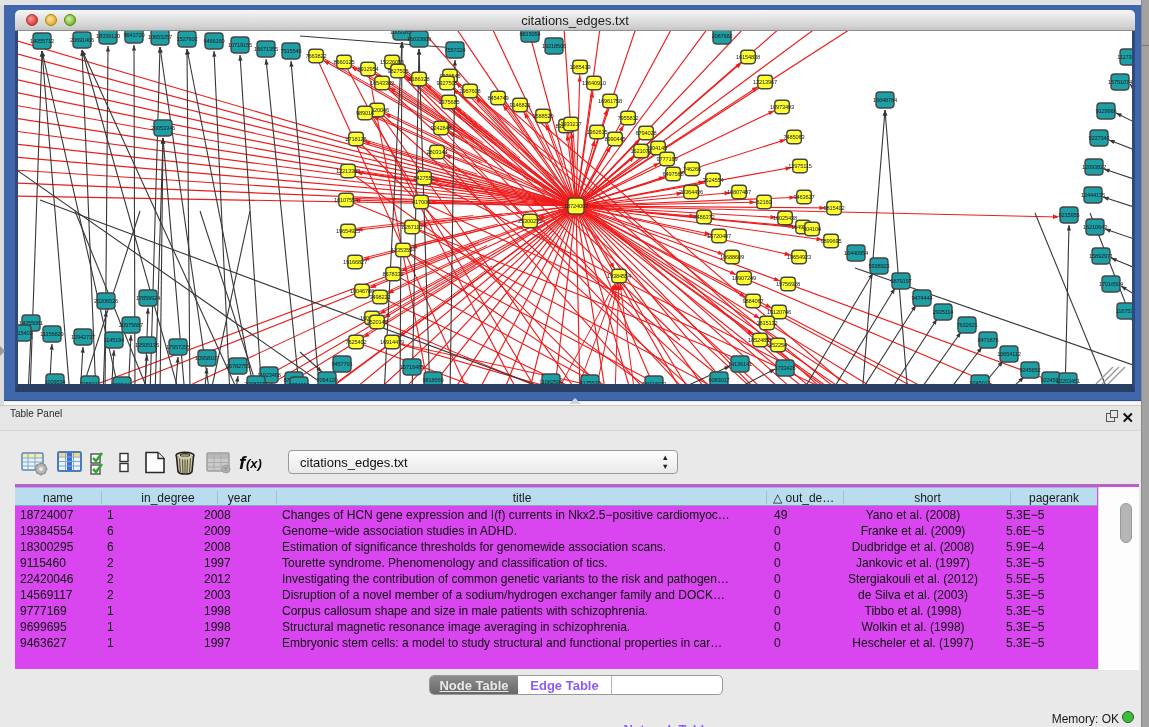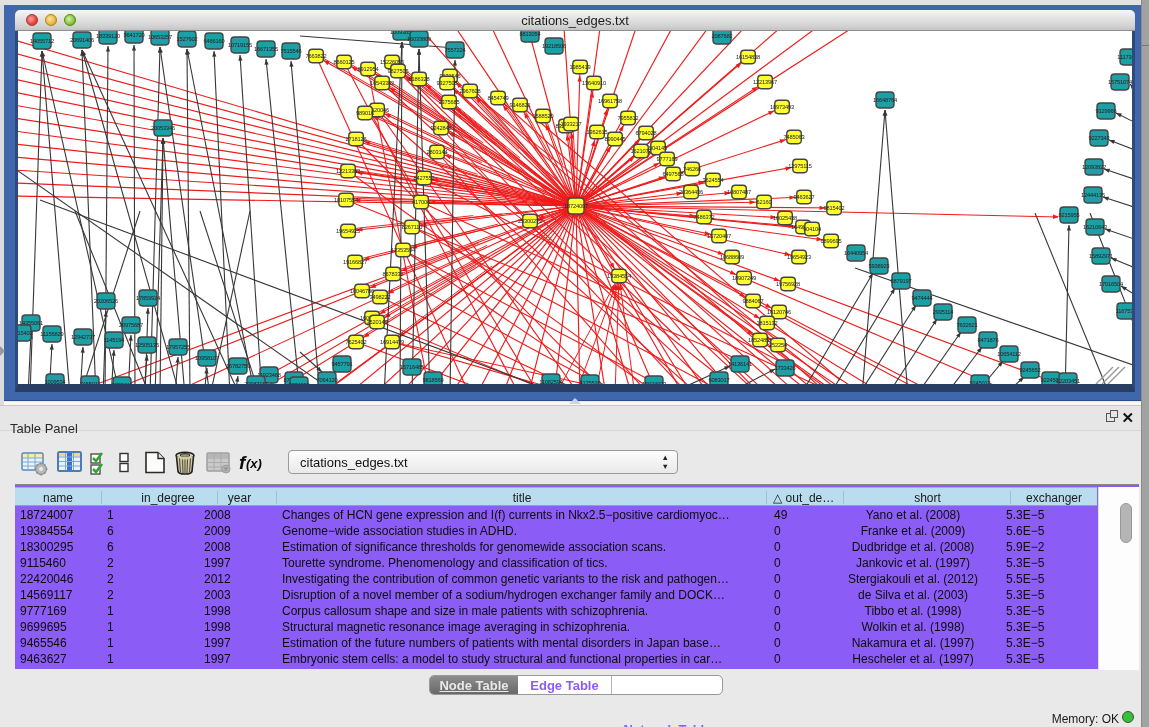--- a/index.html
+++ b/index.html
@@ -7,26 +7,26 @@
 #rightstrip .ln{position:absolute;top:45px;left:0;width:8px;height:1px;background:#777;}
 #win{position:absolute;left:15px;top:10px;width:1120px;height:380px;}
 #titlebar{position:absolute;left:0;top:0;width:1120px;height:21px;border-radius:5px 5px 0 0;
  background:linear-gradient(#f6f6f6,#d2d2d2 80%,#c4c4c4);border-bottom:1px solid #8f8f8f;}
 #titlebar .t{position:absolute;width:100%;text-align:center;top:3px;font-size:13px;color:#1d1d1d;}
 .tl{position:absolute;top:4px;width:12px;height:12px;border-radius:50%;}
 #canvas{position:absolute;left:0;top:21px;width:1120px;height:361px;background:#fff;
  border-left:3px solid #2e4a78;border-right:3px solid #2e4a78;border-bottom:8px solid #283e62;overflow:hidden;}
 #panel{position:absolute;left:0;top:405px;width:1141px;height:322px;background:#e9e9e9;}
 #phead{position:absolute;left:0;top:0;width:100%;height:26px;background:#e6e6e6;border-top:1px solid #c8c8c8;border-bottom:1px solid #d6d6d6;}
-#phead .t{position:absolute;left:10px;top:15px;font-size:13px;color:#2a2a2a;}
+#phead .t{position:absolute;left:10px;top:2px;font-size:10px;color:#2a2a2a;}
 #combo{position:absolute;left:288px;top:45px;width:390px;height:24px;border:1px solid #9a9a9a;border-radius:4px;
  background:linear-gradient(#fdfdfd,#e9e9e9);}
 #combo .t{position:absolute;left:11px;top:4px;font-size:13px;color:#111;}
 #combo .a{position:absolute;right:8px;top:2px;font-size:7.5px;color:#222;line-height:9px;text-align:center;}
-#tbl{position:absolute;left:15px;top:79px;width:1124px;height:185px;background:#8b5cf6;border-top:1px solid #888;}
+#tbl{position:absolute;left:15px;top:79px;width:1124px;height:185px;background:#d946ef;border-top:1px solid #888;}
 #thead{position:absolute;left:0;top:2px;width:1082px;height:19px;background:#b9dcee;border-top:1px solid #9cb8c8;border-bottom:1px solid #8aa5b5;}
 #thead div{position:absolute;top:3px;font-size:12px;color:#1a1a1a;text-align:center;border-right:1px solid #9cc0d4;height:13px;}
 table{position:absolute;left:0;top:22px;border-collapse:collapse;}
 td{font-size:12px;color:#0d0d0d;height:16px;white-space:nowrap;overflow:hidden;padding:0;}
 .c1{width:87px;padding-left:5px;}.c2{width:100px;padding-left:5px;}.c3{width:75px;padding-left:2px;}
 .c4{width:490px;padding-left:5px;}.c5{width:77px;padding-left:7px;}.c6{width:138px;text-align:center;}
 .c7{width:117px;padding-left:24px;}
 #vscroll{position:absolute;right:0px;top:2px;width:41px;height:183px;background:#fdfdfd;border-left:1px solid #e0e0e0;}
 #vthumb{position:absolute;left:21px;top:16px;width:12px;height:40px;background:#b5b5b5;border:1px solid #989898;border-radius:6px;}
 #tabs{position:absolute;left:429px;top:270px;width:294px;height:20px;border:1px solid #999;border-radius:5px;background:#fff;}
@@ -848,21 +848,21 @@
       <div class="a">▲<br>▼</div>
     </div>
   <div id="tbl">
     <div id="thead">
       <div style="left:0;width:87px;">name</div>
       <div style="left:104px;width:99px;">in_degree</div>
       <div style="left:188px;width:74px;">year</div>
       <div style="left:263px;width:489px;">title</div>
       <div style="left:753px;width:76px;text-align:left;padding-left:5px;">△ out_de…</div>
       <div style="left:830px;width:166px;">short</div>
-      <div style="left:997px;width:84px;border-right:none;">exchanger</div>
+      <div style="left:997px;width:84px;border-right:none;">pagerank</div>
     </div>
     <table>
         <tbody>
           <tr>
             <td class="c1">18724007</td>
             <td class="c2">1</td>
             <td class="c3">2008</td>
             <td class="c4">Changes of HCN gene expression and I(f) currents in Nkx2.5−positive cardiomyoc…</td>
             <td class="c5">49</td>
             <td class="c6">Yano et al. (2008)</td>
@@ -877,21 +877,21 @@
             <td class="c6">Franke et al. (2009)</td>
             <td class="c7">5.6E−5</td>
           </tr>
           <tr>
             <td class="c1">18300295</td>
             <td class="c2">6</td>
             <td class="c3">2008</td>
             <td class="c4">Estimation of significance thresholds for genomewide association scans.</td>
             <td class="c5">0</td>
             <td class="c6">Dudbridge et al. (2008)</td>
-            <td class="c7">5.9E−2</td>
+            <td class="c7">5.9E−4</td>
           </tr>
           <tr>
             <td class="c1">9115460</td>
             <td class="c2">2</td>
             <td class="c3">1997</td>
             <td class="c4">Tourette syndrome. Phenomenology and classification of tics.</td>
             <td class="c5">0</td>
             <td class="c6">Jankovic et al. (1997)</td>
             <td class="c7">5.3E−5</td>
           </tr>
@@ -925,29 +925,20 @@
           <tr>
             <td class="c1">9699695</td>
             <td class="c2">1</td>
             <td class="c3">1998</td>
             <td class="c4">Structural magnetic resonance image averaging in schizophrenia.</td>
             <td class="c5">0</td>
             <td class="c6">Wolkin et al. (1998)</td>
             <td class="c7">5.3E−5</td>
           </tr>
           <tr>
-            <td class="c1">9465546</td>
-            <td class="c2">1</td>
-            <td class="c3">1997</td>
-            <td class="c4">Estimation of the future numbers of patients with mental disorders in Japan base…</td>
-            <td class="c5">0</td>
-            <td class="c6">Nakamura et al. (1997)</td>
-            <td class="c7">5.3E−5</td>
-          </tr>
-          <tr>
             <td class="c1">9463627</td>
             <td class="c2">1</td>
             <td class="c3">1997</td>
             <td class="c4">Embryonic stem cells: a model to study structural and functional properties in car…</td>
             <td class="c5">0</td>
             <td class="c6">Hescheler et al. (1997)</td>
             <td class="c7">5.3E−5</td>
           </tr>
         </tbody>
       </table>

